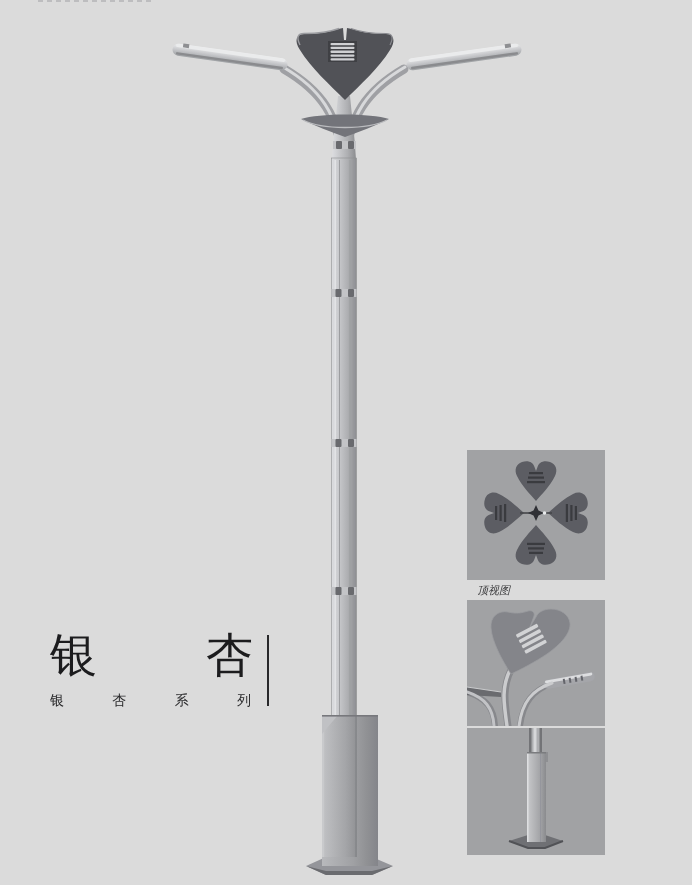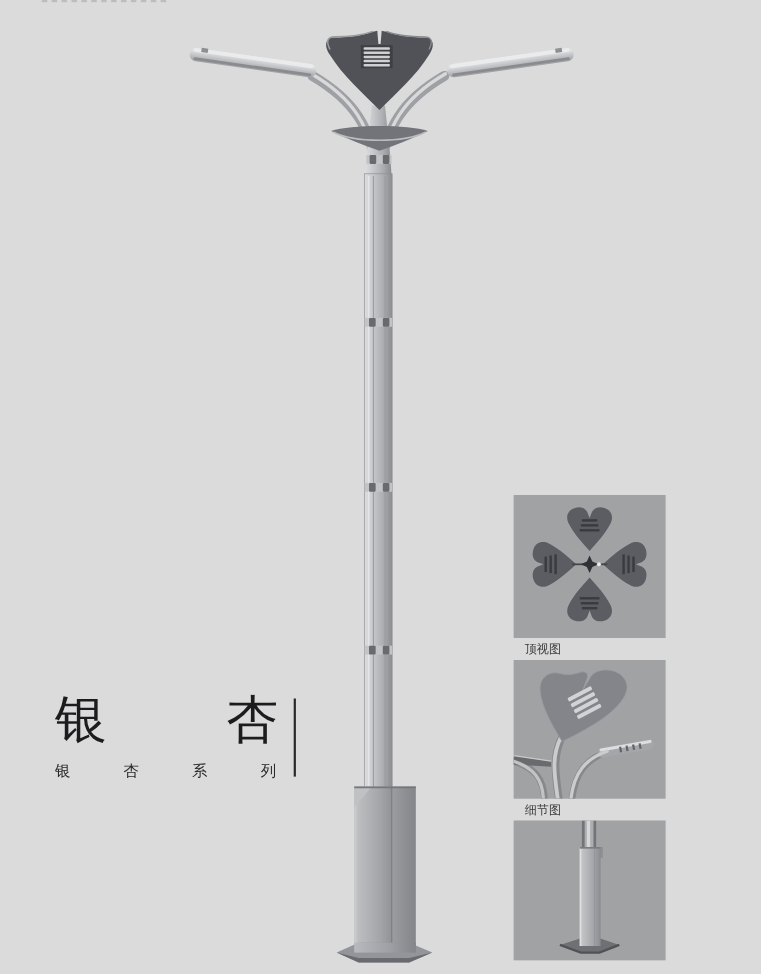--- a/index.html
+++ b/index.html
@@ -16,21 +16,21 @@
 
   
   .title-block{position:absolute;left:50px;top:624px;width:230px;color:#1c1c1e;}
   .title-main{width:203px;display:flex;justify-content:space-between;
     font-size:47px;font-weight:500;line-height:1.3;}
   .title-sub{width:201px;display:flex;justify-content:space-between;
     font-size:14px;font-weight:500;margin-top:7px;color:#2a2a2c;}
   .title-divider{position:absolute;left:217px;top:11px;width:2px;height:71px;background:#28282a;}
 
   
-  .detail-panel{position:absolute;left:467px;top:450px;width:112px;}
+  .detail-panel{position:absolute;left:467px;top:450px;width:112px;font-style:italic;}
   .detail-panel figure{margin:0 0 2px 0;}
   .thumb{width:138px;background:#a1a2a4;display:block;}
   .thumb svg{display:block;}
   figcaption{font-size:11px;color:#3c3c3e;padding:4px 0 0 10px;height:14px;line-height:14px;}
 </style>
 </head>
 <body>
 
 <div class="remnant">
   <i></i>
@@ -220,21 +220,20 @@
         <path d="M 52 126 C 55 102 65 90 85 83" fill="none" stroke="#cbccce" stroke-width="3" stroke-linecap="round"></path>
         <path d="M 44 74 C 35 60 25 42 24 28 C 23 17 31 10 41 12 C 49 14 55 13 61 11 C 65 10 68 12 67 16 L 63 27 L 69 17 C 71 12 77 9 84 9 C 94 9 102 15 103 23 C 104 33 94 44 80 54 C 68 62 53 70 44 74 Z" fill="#84858a" stroke="#9b9ca0" stroke-width="0.8"></path>
         <g transform="rotate(-28 64 38)">
           <rect x="52" y="28" width="24" height="3.6" rx="1" fill="#d2d3d5"></rect>
           <rect x="52" y="34" width="24" height="3.6" rx="1" fill="#d2d3d5"></rect>
           <rect x="52" y="40" width="24" height="3.6" rx="1" fill="#d2d3d5"></rect>
           <rect x="52" y="46" width="24" height="3.6" rx="1" fill="#d2d3d5"></rect>
         </g>
       </svg>
     </div>
-    <figcaption>细节图</figcaption>
   </figure>
 
   <figure>
     <div class="thumb">
       <svg width="138" height="127" viewBox="0 0 138 127" xmlns="http://www.w3.org/2000/svg">
         <defs>
           <linearGradient id="bcol" x1="0" y1="0" x2="1" y2="0">
             <stop offset="0" stop-color="#c9cacc"></stop>
               <stop offset="0.7" stop-color="#a2a3a6"></stop>
             <stop offset="1" stop-color="#8a8b8e"></stop>

